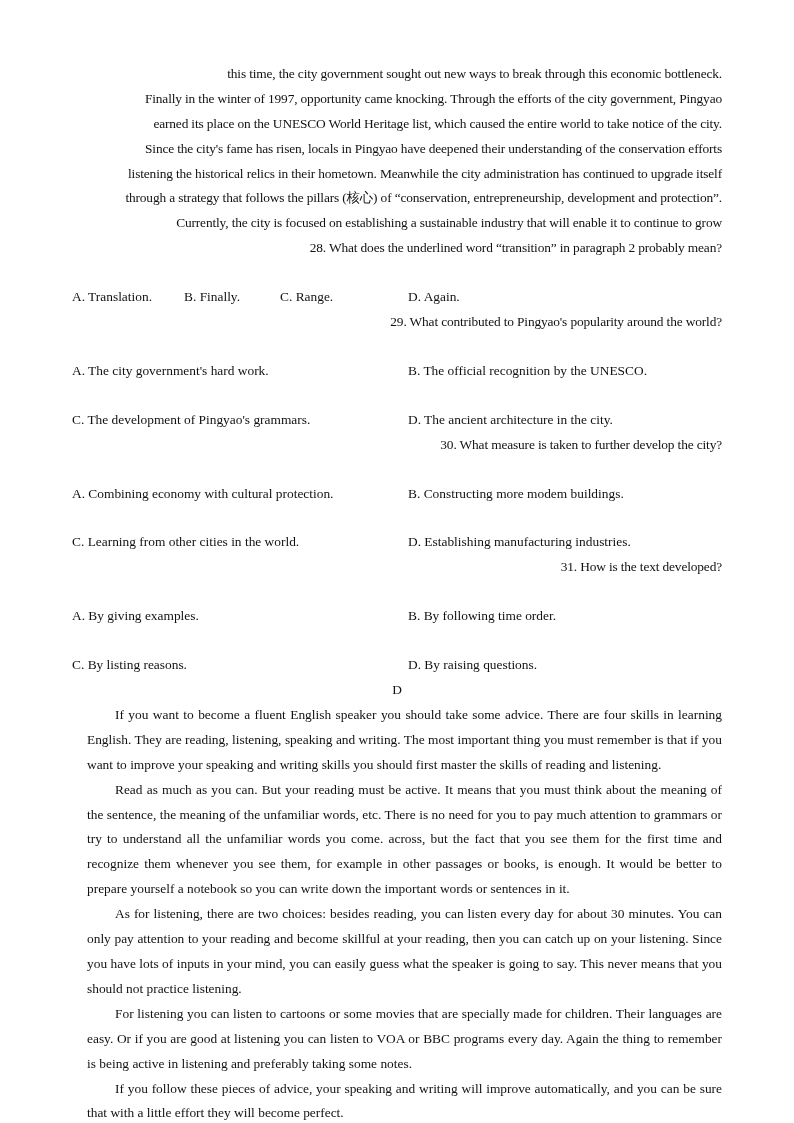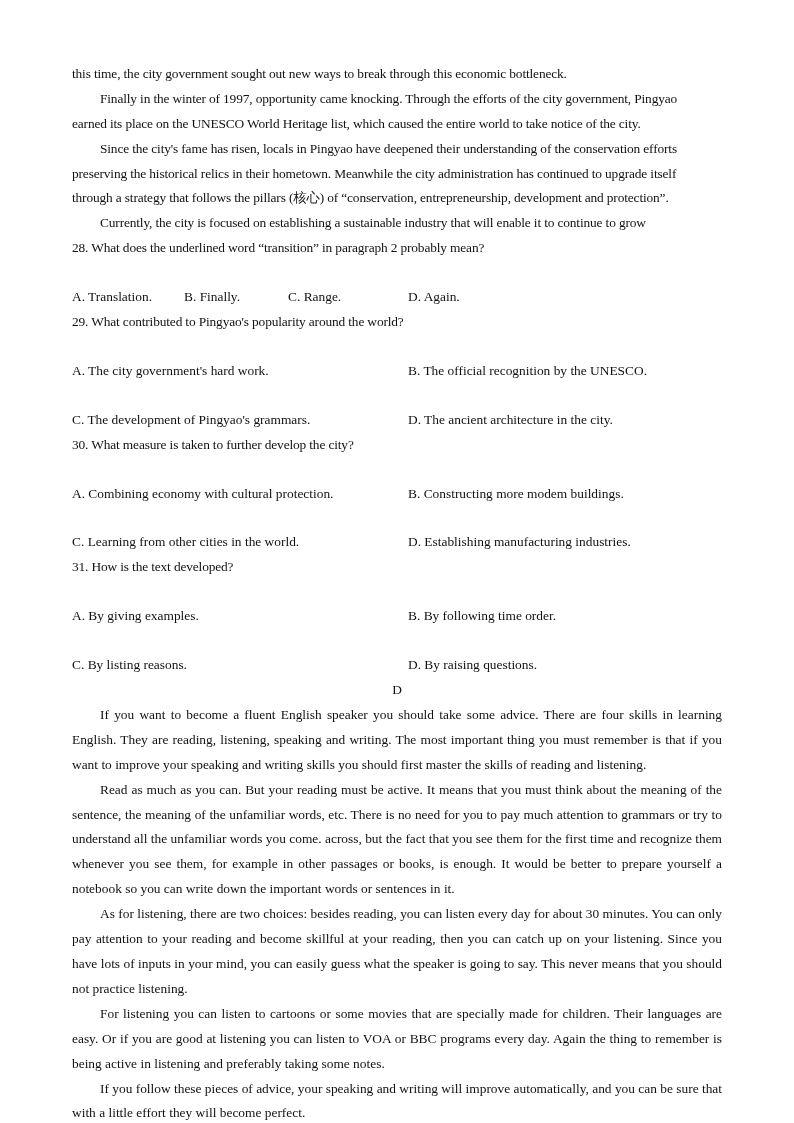--- a/index.html
+++ b/index.html
@@ -20,28 +20,30 @@
       position: absolute;
       left: 72px;
       top: 62px;
       width: 650px;
     }
     .line {
       height: 24.9px;
       line-height: 24.9px;
       white-space: nowrap;
       letter-spacing: -0.15px;
+      text-align: right;
     }
     .para {
       line-height: 24.9px;
       text-align: justify;
       text-align-last: left;
     }
     .indent {
       text-indent: 28px;
+      margin-left: 15px;
     }
     .options {
       position: relative;
       height: 24.9px;
       line-height: 24.9px;
       white-space: nowrap;
       margin-top: 24px;
     }
     .options span {
       position: absolute;
@@ -57,30 +59,30 @@
 <body>
 
 <div class="page">
 
   <div class="line">this time, the city government sought out new ways to break through this economic bottleneck.</div>
 
   <div class="line" style="padding-left:28px">Finally in the winter of 1997, opportunity came knocking. Through the efforts of the city government, Pingyao</div>
   <div class="line">earned its place on the UNESCO World Heritage list, which caused the entire world to take notice of the city.</div>
 
   <div class="line" style="padding-left:28px">Since the city's fame has risen, locals in Pingyao have deepened their understanding of the conservation efforts</div>
-  <div class="line">preserving the historical relics in their hometown. Meanwhile the city administration has continued to upgrade itself</div>
+  <div class="line">listening the historical relics in their hometown. Meanwhile the city administration has continued to upgrade itself</div>
   <div class="line">through a strategy that follows the pillars (核心) of “conservation, entrepreneurship, development and protection”.</div>
 
   <div class="line" style="padding-left:28px">Currently, the city is focused on establishing a sustainable industry that will enable it to continue to grow</div>
 
   <div class="line">28. What does the underlined word “transition” in paragraph 2 probably mean?</div>
   <div class="options">
     <span style="left:0">A. Translation.</span>
     <span style="left:112px">B. Finally.</span>
-    <span style="left:216px">C. Range.</span>
+    <span style="left:208px">C. Range.</span>
     <span style="left:336px">D. Again.</span>
   </div>
 
   <div class="line">29. What contributed to Pingyao's popularity around the world?</div>
   <div class="options">
     <span style="left:336px">B. The official recognition by the UNESCO.</span>
     <span style="left:0">A. The city government's hard work.</span>
   </div>
   <div class="options">
     <span style="left:0">C. The development of Pingyao's grammars.</span>

